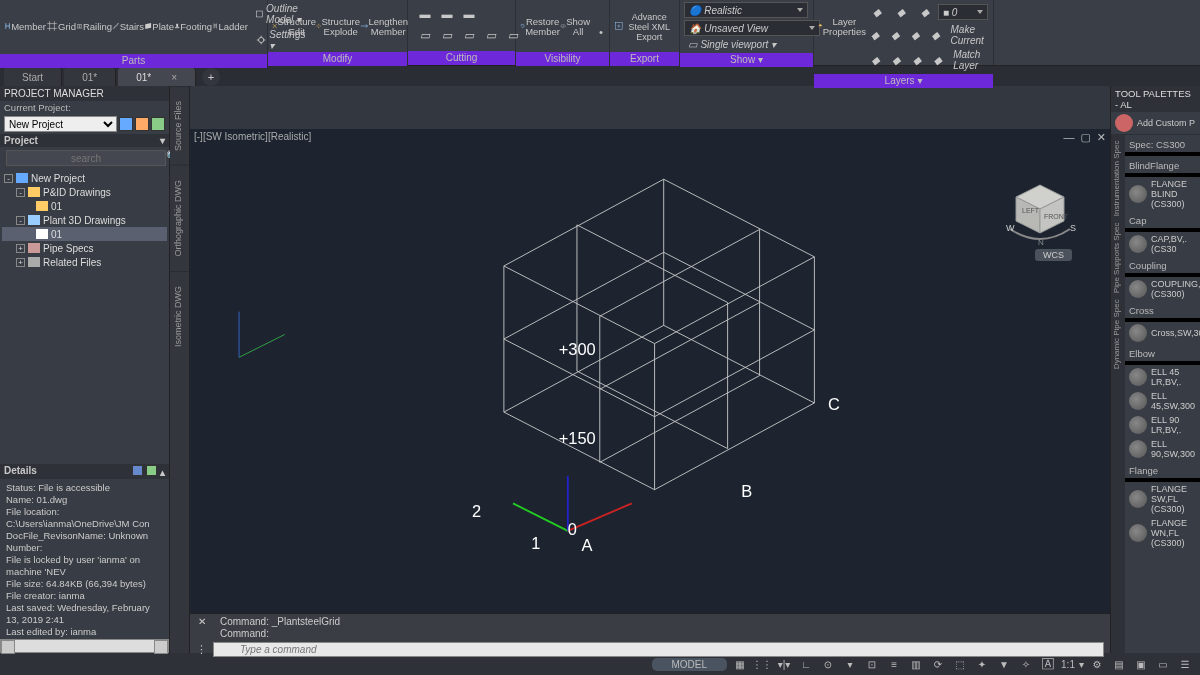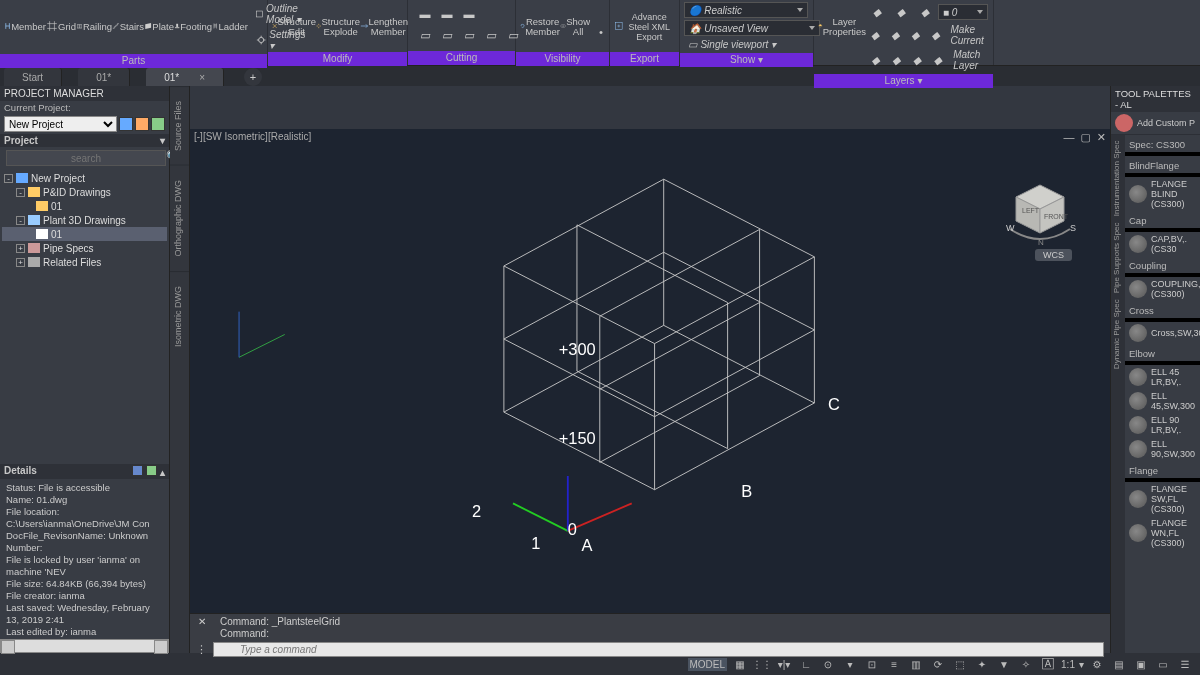--- a/index.html
+++ b/index.html
@@ -14,21 +14,21 @@
 .vbtn .ic { width: 20px; height: 20px; margin-bottom: 2px; }
 .vbtn span { font-size: 9.5px; text-align: center; line-height: 10px; }
 .icbtn { width: 20px; height: 18px; display: flex; align-items: center; justify-content: center; cursor: pointer; margin: 1px; }
 .ic { display: inline-block; }
 .col { display: flex; flex-direction: column; font-style: italic; }
 .row { display: flex; align-items: center; }
 .txtbtn { font-size: 10px; color: #c8c8c8; padding: 1px 4px; cursor: pointer; display: flex; align-items: center; gap: 3px; }
 .dd { background: #2a2d34; border: 1px solid #555; color: #ccc; font-size: 10px; padding: 1px 4px; height: 16px; display: flex; align-items: center; justify-content: space-between; }
 
 
-.doctabs { height: 20px; background: #2a2d33; display: flex; align-items: flex-end; padding-left: 4px; gap: 14px; }
+.doctabs { height: 20px; background: #2a2d33; display: flex; align-items: flex-end; padding-left: 4px; gap: 0; }
 .doctab { height: 18px; padding: 2px 18px; font-size: 10px; background: #33363d; border-right: 1px solid #222; color: #aaa; display: flex; align-items: center; cursor: pointer; border-radius: 3px 3px 0 0; margin-right: 2px; position: relative; }
 .doctab.active { background: #44474f; color: #ddd; }
 .tabplus { width: 18px; height: 18px; background: #33363d; color: #ccc; display: flex; align-items: center; justify-content: center; border-radius: 9px; margin-left: 4px; cursor: pointer; }
 
 
 .work { display: flex; height: 567px; }
 
 
 .pm { width: 170px; background: #383c44; display: flex; flex-direction: column; border-right: 1px solid #222; }
 .pm-head { background: #2e3138; padding: 2px 4px; font-size: 10px; color: #ddd; }
@@ -80,21 +80,21 @@
 .tp-body { flex: 1; display: flex; }
 .tp-cats { writing-mode: vertical-rl; transform: rotate(180deg); font-size: 8px; color: #999; padding: 6px 1px; display: flex; gap: 6px; }
 .tp-list { flex: 1; overflow: hidden; }
 .tp-sec { font-size: 9.5px; color: #bbb; padding: 4px 4px 2px; border-bottom: 4px solid #000000; }
 .tp-item { display: flex; align-items: center; gap: 4px; padding: 2px 4px; font-size: 9px; color: #ccc; cursor: pointer; line-height: 10px; }
 .tp-item .tpic { width: 18px; height: 18px; background: radial-gradient(circle at 40% 40%, #888, #555); border-radius: 50%; flex-shrink: 0; }
 
 
 .status { height: 22px; background: #2e3138; display: flex; align-items: center; justify-content: flex-end; padding: 0 6px; gap: 4px; font-size: 10px; color: #bbb; }
 .stbtn { width: 18px; height: 16px; display: flex; align-items: center; justify-content: center; cursor: pointer; border: 1px solid transparent; }
-.model-btn { background: #4a5360; padding: 1px 2px; border-radius: 0; }
+.model-btn { background: #4a5360; padding: 1px 20px; border-radius: 5px; }
 
 .tri { width: 0; height: 0; border-left: 3px solid transparent; border-right: 3px solid transparent; border-top: 4px solid #aaa; display: inline-block; }
 </style>
 </head>
 <body>
 
 <div class="ribbon">
 
   <div class="rib-panel" style="width:268px">
     <div class="rib-body">

